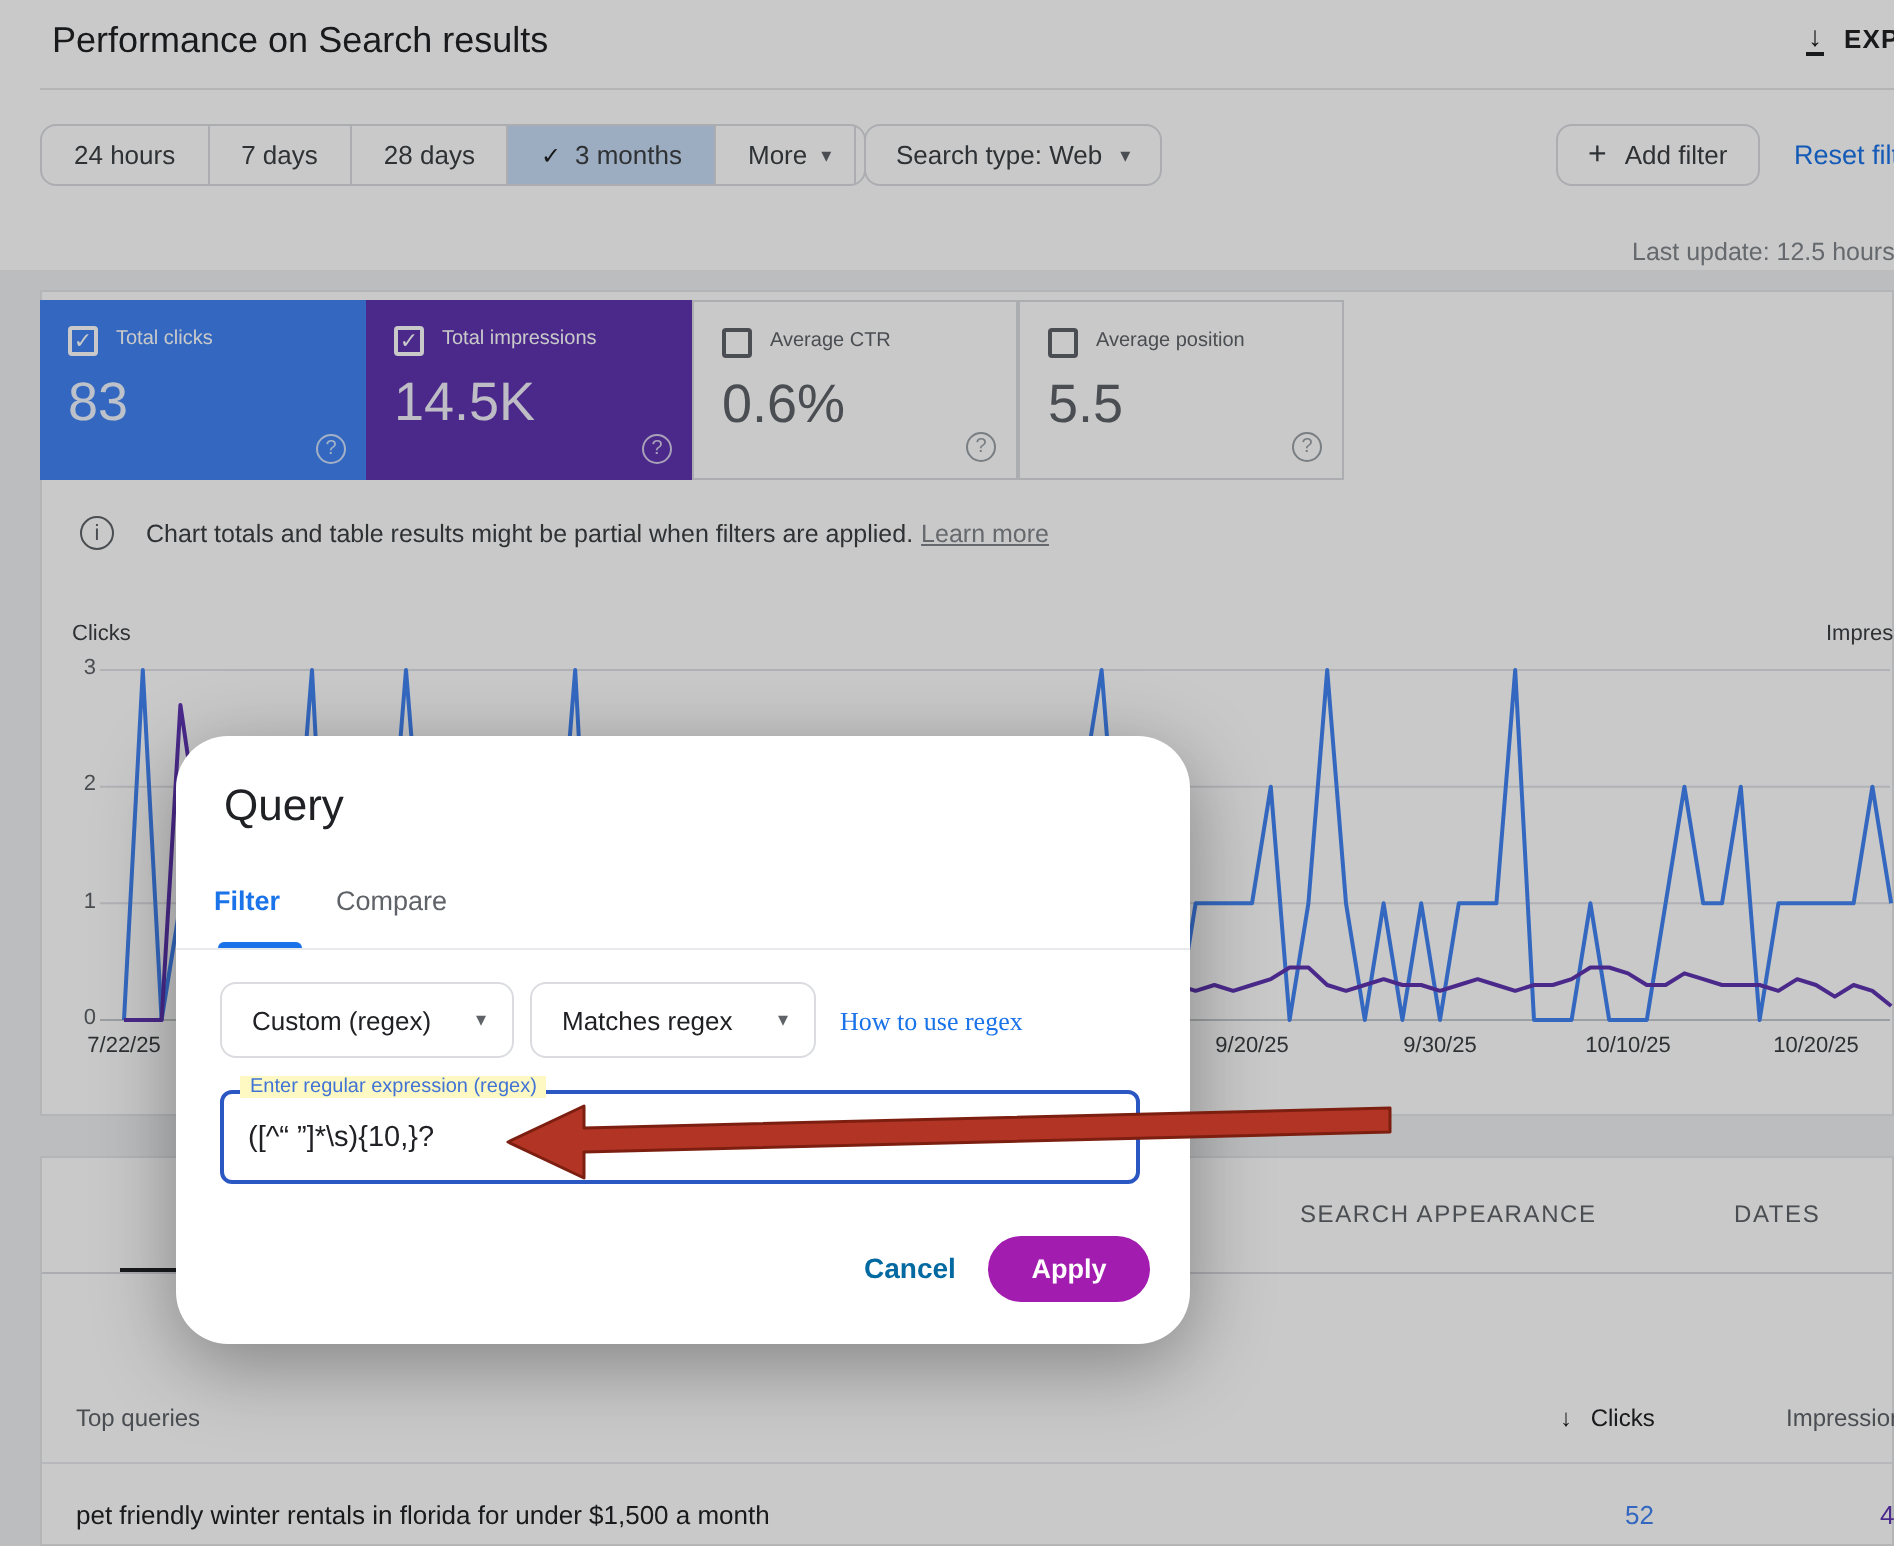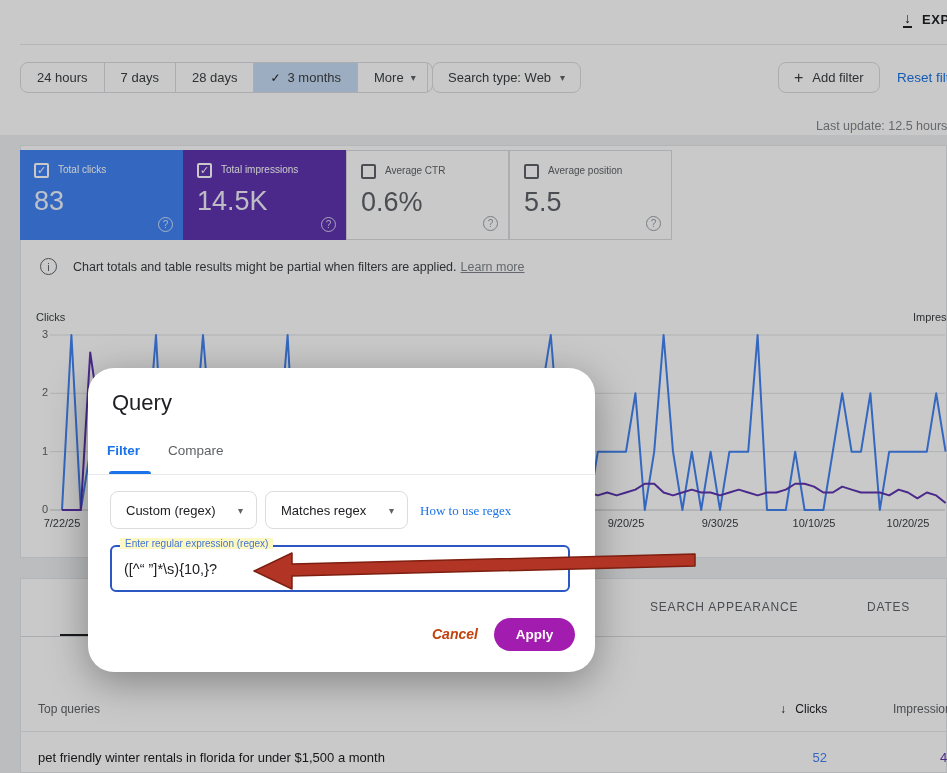--- a/index.html
+++ b/index.html
@@ -91,33 +91,34 @@
   .dlg-tab-underline { left:21px; top:103px; width:42px; height:3px; background:#1a73e8; border-radius:3px 3px 0 0; }
   .dlg-tabs-divider { left:0; top:106px; width:507px; height:1px; background:#e8eaed; }
   .dropdown { top:123px; height:38px; border:1px solid #dadce0; border-radius:8px; display:flex;
               align-items:center; justify-content:space-between; padding:0 13px 0 15px; font-size:13px;
               color:#202124; cursor:pointer; background:#fff; }
   .help-link { left:332px; top:135px; font-size:13px; color:#1a73e8; cursor:pointer;font-family:Liberation Serif, serif; }
   .regex-field { left:22px; top:177px; width:460px; height:47px; border:2px solid #2b57c2; border-radius:6px; }
   .regex-label { left:32px; top:170px; font-size:10px; color:#4274d6; background:#fef9c3; padding:0 5px; z-index:2; }
   .regex-input { position:absolute; left:12px; top:8px; width:300px; height:28px; border:none; outline:none;
                  font-size:14.5px; color:#202124; font-family:"Liberation Sans", sans-serif; background:transparent; }
-  .cancel-btn { left:332px; top:252px; padding:6px 12px; font-size:14px; font-weight:bold; color:#c2410c;
-                background:none; border:none; cursor:pointer; font-family:"Liberation Sans", sans-serif;font-style:italic; }
+  .cancel-btn { left:332px; top:252px; padding:6px 12px; font-size:14px; font-weight:bold; color:#0369a1;
+                background:none; border:none; cursor:pointer; font-family:"Liberation Sans", sans-serif; }
   .apply-btn { left:406px; top:250px; width:81px; height:33px; border-radius:17px; background:#a21caf;
                color:#fff; font-size:13.5px; font-weight:bold; border:none; cursor:pointer;
                font-family:"Liberation Sans", sans-serif; }
   .arrow-svg { left:248px; top:541px; z-index:60; }
 </style>
 </head>
 <body>
 
 <div class="screen">
 
   <div class="abs top-region"></div>
+  <div class="abs page-title nowrap">Performance on Search results</div>
   <div class="abs export-btn nowrap">
     <span class="dl-icon">↓</span>
     <span class="export-label">EXPORT</span>
   </div>
   <div class="abs hdr-divider"></div>
 
   <div class="abs chip-group">
     <div class="date-chip">
       <span>24 hours</span>
     </div>

